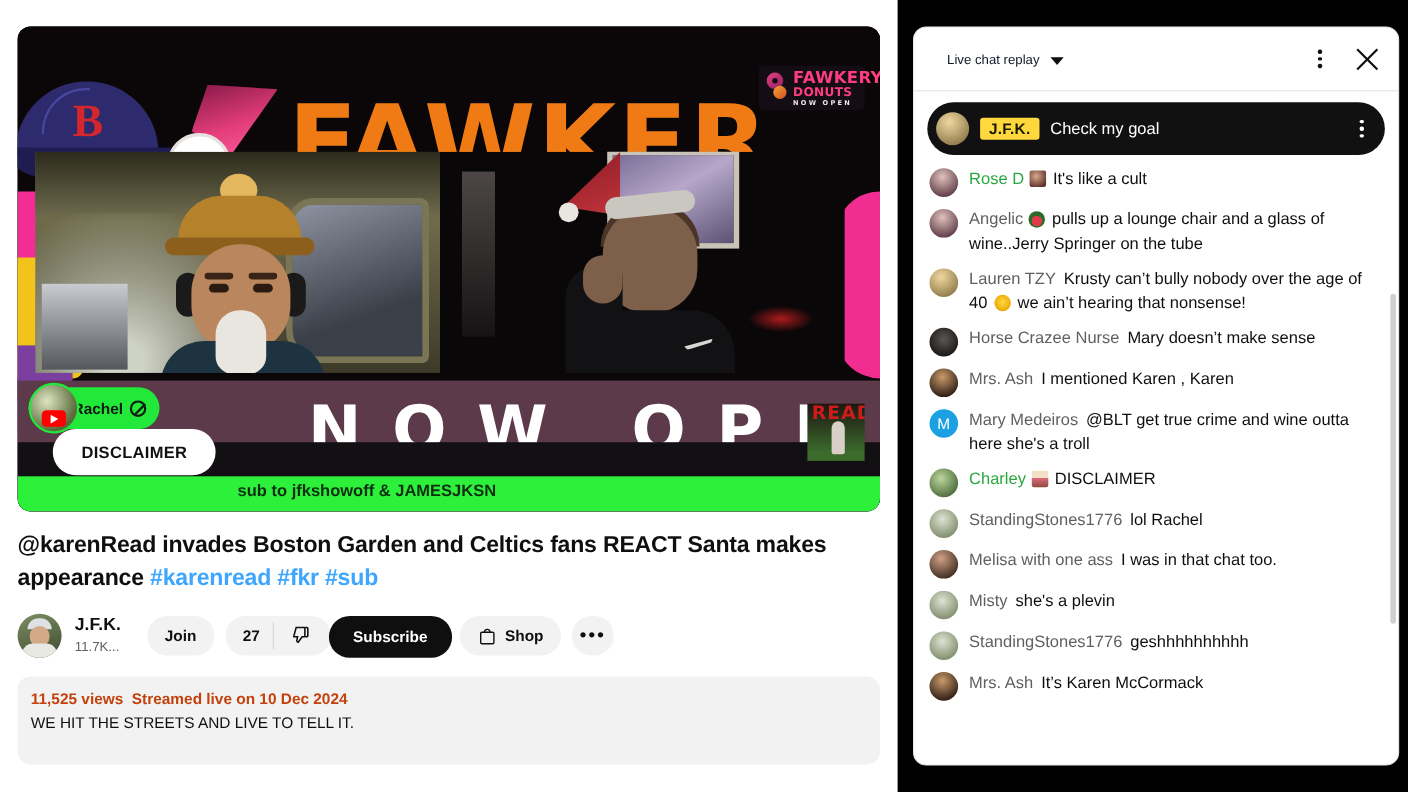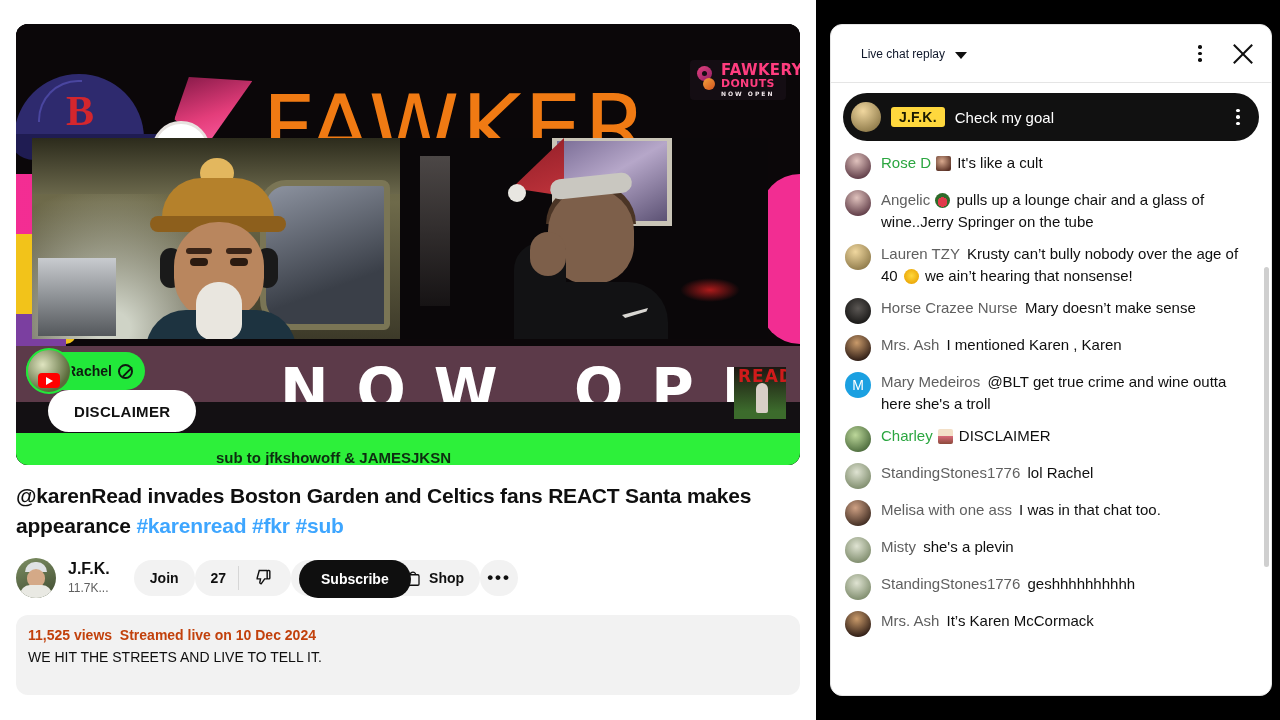--- a/index.html
+++ b/index.html
@@ -22,21 +22,21 @@
     position: relative; width: 784px; height: 441px;
     border-radius: 12px; overflow: hidden; background: #000;
   }
 
   
   .bg-art { position: absolute; inset: 0; background: #0d0a0c; }
   .bg-art .band-dark { position:absolute; left:0; right:0; top:0; height:340px; background:#0b0709; }
   .bg-art .word {
     position: absolute; left: 246px; top: 52px;
     font-family: "DejaVu Sans", sans-serif;
-    font-weight: 400; font-size: 92px; letter-spacing: 2px;
+    font-weight: 700; font-size: 92px; letter-spacing: 2px;
     color: #f07a13; white-space: nowrap;
   }
   .bg-art .pinkstripe {
     position:absolute; left:0; top:150px; width:60px; height:170px;
     background: linear-gradient(#ff2f9a,#ff2f9a); border-radius:0 40px 40px 0; opacity:.95;
   }
   .bg-art .pinkstripe2 {
     position:absolute; right:0; top:150px; width:40px; height:170px;
     background:#ff2f9a; border-radius:40px 0 0 40px; opacity:.95;
   }
@@ -58,21 +58,20 @@
   }
   .bg-art .blackbar {
     position:absolute; left:0; right:0; top:378px; height:58px; background:#131013;
   }
   .bg-art .greenbar {
     position:absolute; left:0; right:0; bottom:0; height:32px; background:#2df03a;
   }
   .bg-art .greenbar span {
     position:absolute; left:200px; top:5px; font-size:15px; font-weight:700; color:#0d2e10;
     white-space: nowrap;
-    margin-top: 11px;
   }
 
   
   .cap {
     position:absolute; left:-2px; top:50px; width:145px; height:95px;
   }
   .cap .crown {
     position:absolute; left:0; top:0; width:130px; height:72px;
     background:#2e2a6e; border-radius:70px 70px 8px 8px;
   }
@@ -292,21 +291,21 @@
   }
   .likebar .count { font-size:14px; font-weight:600; color:#0f0f0f; padding-right:12px; }
   .likebar .divider { width:1px; height:24px; background:#d6d6d6; }
   .likebar .dislike { padding:0 14px; display:flex; align-items:center; }
   .subscribe-abs {
     position:absolute; left: 283px; top: 5px; z-index:5;
     height:38px; border-radius:19px; background:#0f0f0f; color:#fff;
     display:flex; align-items:center; padding: 0 22px; font-size:14px; font-weight:600;
     cursor:pointer;
   }
-  .actions-left { margin-left: 24px; display:flex; align-items:flex-end; }
+  .actions-left { margin-left: 24px; display:flex; align-items:flex-end; gap:10px; }
   .btn.dots { width:38px; padding:0; font-size:17px; letter-spacing:2px; }
 
   
   .desc {
     margin-top: 14px; width: 784px; height: 80px; background:#f2f2f2;
     border-radius: 12px; padding: 12px 12px 0 12px; overflow:hidden;
   }
   .desc .line1 { font-size:14px; font-weight:700; color:#c2410c; }
   .desc .line2 { font-size:14px; color:#0f0f0f; margin-top:6px;}
 

